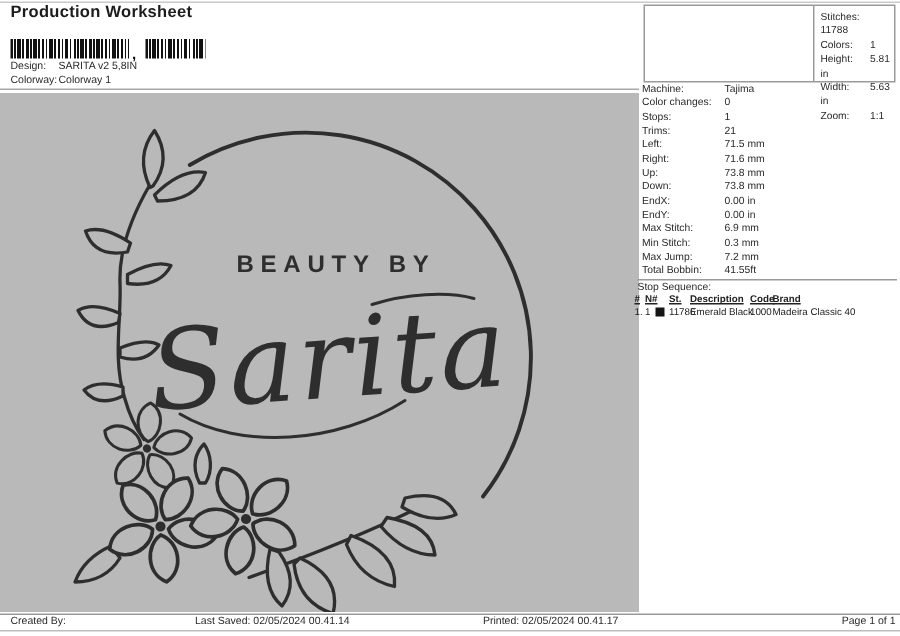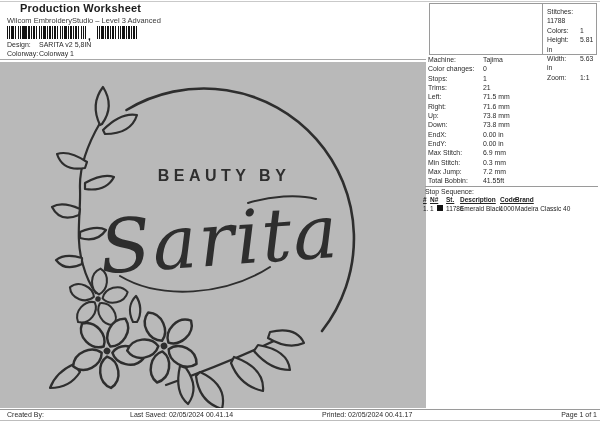--- a/index.html
+++ b/index.html
@@ -6,21 +6,21 @@
   html,body { margin:0; padding:0; background:#e8e8e8; }
   .page {
     position:relative; width:600px; height:424px; background:#fff;
     font-family:"Liberation Sans", sans-serif; color:#1c1c1c; overflow:hidden;
     margin:0 auto;
   }
   .abs { position:absolute; }
   .hairline { position:absolute; height:1px; background:#c9c9c9; left:0; right:0; }
 
   
-  .title { left:7px; top:2px; font-size:11px; font-weight:bold; letter-spacing:.2px;margin-left:13px; }
+  .title { left:7px; top:2px; font-size:11px; font-weight:bold; letter-spacing:.2px; }
   .subtitle { left:7px; top:16px; font-size:7.5px; color:#3a3a3a; }
   .barcode-wrap { left:7px; top:26px; width:130px; height:14px; }
   .bc-seg { position:absolute; top:0; height:13px;
     background:repeating-linear-gradient(90deg,
       #111 0 1.5px, #fff 1.5px 2.5px,
       #111 2.5px 3.5px, #fff 3.5px 4.5px,
       #111 4.5px 7px, #fff 7px 8px,
       #111 8px 9px, #fff 9px 10.5px);
   }
   .bc-a { left:0; width:79px; }
@@ -65,21 +65,20 @@
   .bottom-rule { left:0; top:420px; width:600px; height:1px; background:#bdbdbd; }
 </style>
 </head>
 <body>
 
 <div class="page">
 
   <div class="hairline" style="top:1px;"></div>
 
   <div class="abs title">Production Worksheet</div>
-  <div class="abs subtitle">Wilcom EmbroideryStudio – Level 3 Advanced</div>
 
   <div class="abs barcode-wrap">
     <div class="bc-seg bc-a"></div>
     <div class="bc-comma">,</div>
     <div class="bc-seg bc-b"></div>
   </div>
 
   <div class="abs meta-row meta-design">
     <span class="lbl">Design:</span><span>SARITA v2 5,8IN</span>
   </div>

